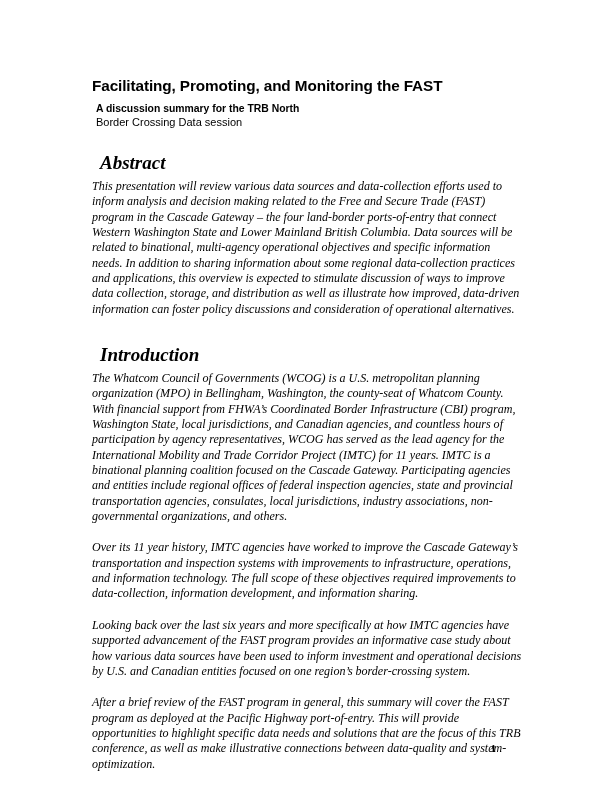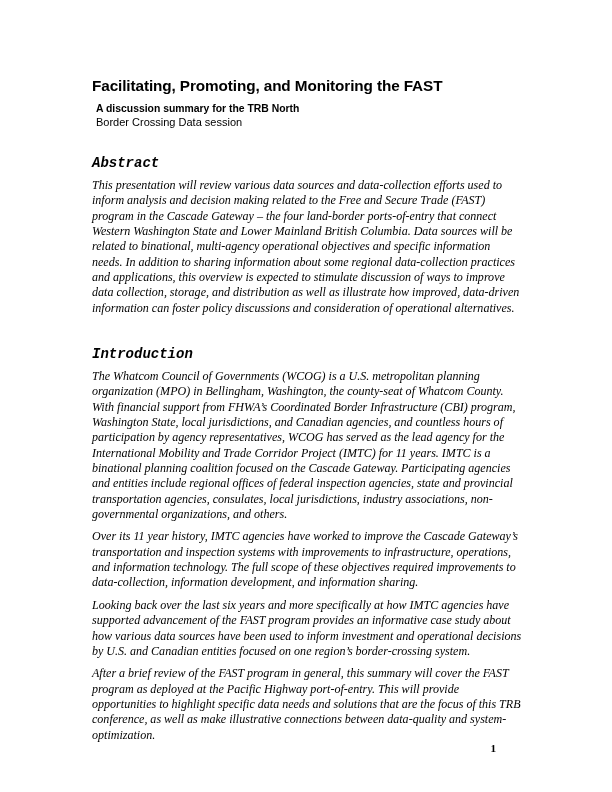--- a/index.html
+++ b/index.html
@@ -75,26 +75,26 @@
     font-family: "Liberation Sans", "DejaVu Sans", sans-serif;
     font-weight: normal;
     font-size: 9.9px;
     line-height: 13.6px;
     margin: 0;
     white-space: nowrap;
   }
 
   
   .section-heading {
-    font-family: Liberation Mono, monospace;
+    font-family: Liberation Serif, serif;
     font-weight: bold;
     font-style: italic;
-    font-size: 14px;
+    font-size: 19px;
     line-height: 16px;
-    margin: 0;
+    margin: 8px;
     padding: 0;
   }
 
   .section {
     margin-top: 26px;
   }
 
   .section.intro {
     margin-top: 30px;
   }
@@ -108,21 +108,21 @@
     font-family: "Liberation Serif", "DejaVu Serif", serif;
     font-size: 12.05px;
     line-height: 15.35px;
     margin: 0;
     text-align: left;
     word-spacing: -0.05px;
     font-style: italic;
   }
 
   .para + .para {
-    margin-top: 7px;
+    margin-top: 16px;
   }
 
   
   .page-number {
     position: absolute;
     left: 0;
     right: 92px;
     top: 742px;
     text-align: right;
     font-family: "Liberation Serif", "DejaVu Serif", serif;

